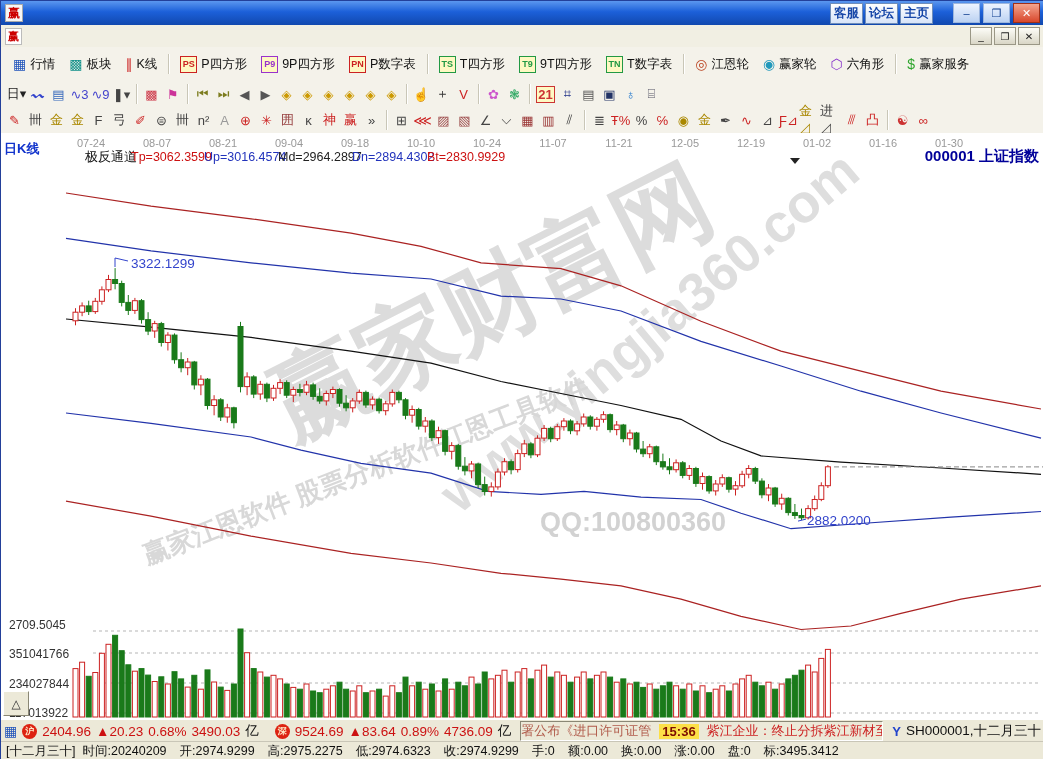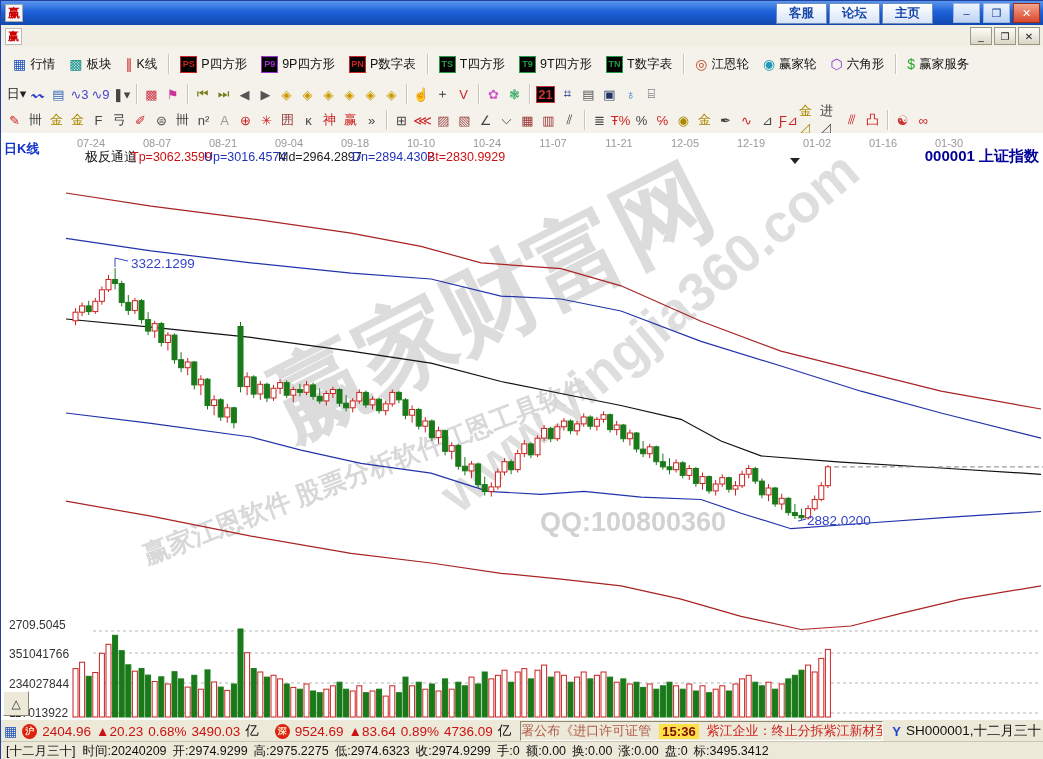--- a/index.html
+++ b/index.html
@@ -4,38 +4,38 @@
 <style>
   html,body{margin:0;padding:0;background:#888;}
   body{font-family:"Liberation Sans",sans-serif;}
   .win{position:relative;width:1043px;height:759px;background:#ece9d8;overflow:hidden;border:1px solid #23409a;}
   
   .titlebar{position:absolute;top:0;left:0;right:0;height:24px;display:flex;align-items:center;gap:5px;padding:0 4px;
     background:linear-gradient(180deg,#5b97ef 0%,#1c60d9 45%,#1148ae 100%);}
   .tlogo{width:16px;height:16px;background:#f6f6f6;color:#c00;font-weight:bold;font-size:12px;line-height:16px;text-align:center;border:1px solid #aaa;}
   .ttext{color:#fff;font-size:12.5px;font-weight:bold;white-space:nowrap;text-shadow:1px 1px 1px #0a2a66;}
   .tspacer{flex:1;}
-  .tbtn{height:19px;padding:0 12px;background:linear-gradient(#ffffff,#d8e4f8);border:1px solid #6f8db9;color:#1747a8;
+  .tbtn{height:19px;padding:0 3px;background:linear-gradient(#ffffff,#d8e4f8);border:1px solid #6f8db9;color:#1747a8;
     font-size:12.5px;font-weight:bold;display:flex;align-items:center;margin-right:2px;}
   .wb{width:25px;height:18px;margin-left:3px;border:1px solid #9db6dd;display:flex;align-items:center;justify-content:center;
     font-size:11px;color:#0b3a8c;background:linear-gradient(#eef4ff,#bcd2f2);}
   .wb.close{background:linear-gradient(#f4a58e,#d8472b);color:#fff;border-color:#a03018;}
   
   .menubar{position:absolute;top:24px;left:0;right:0;height:22px;background:#f1efe3;display:flex;align-items:center;padding:0 4px;border-bottom:1px solid #d9d6c9;}
   .mlogo{width:15px;height:15px;background:#fff;color:#c00;font-weight:bold;font-size:11px;line-height:15px;text-align:center;border:1px solid #bbb;margin-right:6px;}
   .mitem{padding:2px 9px;font-size:12.5px;color:#111;cursor:default;}
   .mdic{display:flex;margin-left:auto;}
   .mb{width:20px;height:16px;border:1px solid #9a9786;background:linear-gradient(#fdfdf8,#d9d6c6);display:flex;align-items:center;justify-content:center;font-size:10px;color:#222;margin-left:2px;}
   
   .tb{position:absolute;left:0;right:0;background:#f4f2ea;display:flex;align-items:center;border-bottom:1px solid #d9d6c9;}
   .tb1{top:46px;height:34px;padding:0 5px;}
   .tb2{top:80px;height:26px;padding:0 5px;}
   .tb3{top:106px;height:26px;padding:0 3px;}
   .tbitem{display:flex;align-items:center;gap:4px;padding:0 7px;font-size:12.5px;color:#111;height:24px;cursor:default;}
-  .boxico{width:15px;height:15px;font-size:9px;font-weight:bold;display:flex;align-items:center;justify-content:center;border:1px solid currentColor;background:#000000;}
+  .boxico{width:15px;height:15px;font-size:9px;font-weight:bold;display:flex;align-items:center;justify-content:center;border:1px solid currentColor;background:#fef9c3;}
   .glyphico{font-size:14px;line-height:15px;}
   .ico2{width:21px;height:20px;display:flex;align-items:center;justify-content:center;font-size:13px;cursor:default;}
   .sep{width:1px;height:20px;background:#c9c6b7;box-shadow:1px 0 0 #ffffff;margin:0 4px;}
   
   .chartwrap{position:absolute;top:132px;left:0;width:1043px;height:586px;background:#ffffff;}
   .tribtn{position:absolute;left:2px;top:558px;width:24px;height:23px;border:1px solid;border-color:#fff #8a8775 #8a8775 #fff;
     background:#ece9d8;display:flex;align-items:center;justify-content:center;font-size:12px;color:#333;}
   
   .sb1{position:absolute;top:718px;left:0;right:0;height:22px;background:#ece9d8;border-top:1px solid #fff;
     display:flex;align-items:center;font-size:13.5px;gap:5px;padding:0 3px;white-space:nowrap;}
@@ -654,21 +654,21 @@
       <span class="tktime">15:36</span>
       <span class="tk2">紫江企业：终止分拆紫江新材至</span>
 
     </div>
     <span class="flask">Y</span>
     <span class="sym">SH000001,十二月三十</span>
   </div>
 
   <div class="sb2">
     <span>[十二月三十]</span>
-    <span id="detail-fields" style="display:flex;gap:6px;">
+    <span id="detail-fields" style="display:flex;gap:13px;">
         <span>时间:20240209</span>
         <span>开:2974.9299</span>
         <span>高:2975.2275</span>
         <span>低:2974.6323</span>
         <span>收:2974.9299</span>
         <span>手:0</span>
         <span>额:0.00</span>
         <span>换:0.00</span>
         <span>涨:0.00</span>
         <span>盘:0</span>

